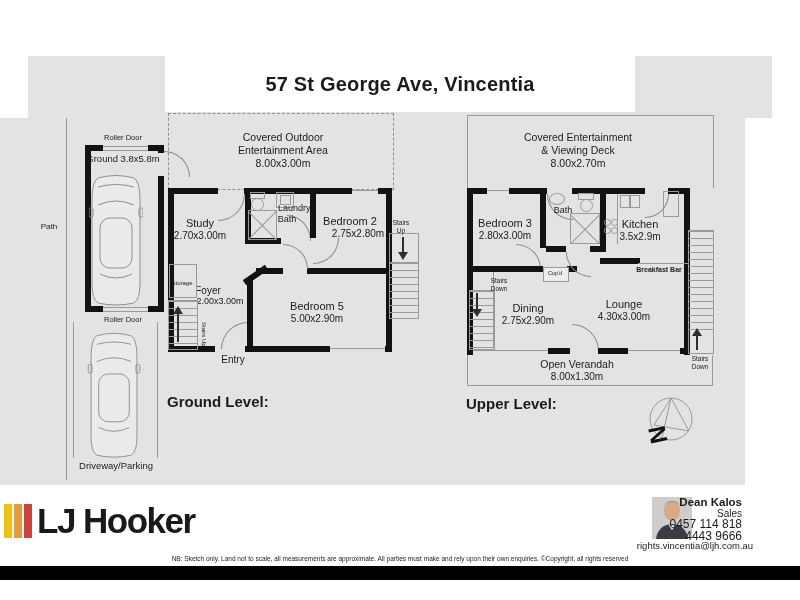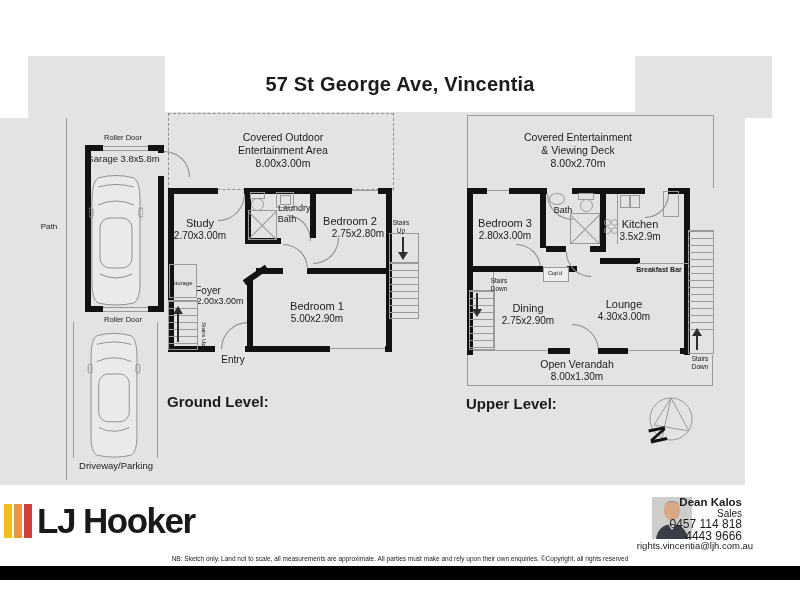--- a/index.html
+++ b/index.html
@@ -69,21 +69,21 @@
     <div class="p wall" style="left:85px;top:145px;width:6px;height:167px;"></div>
     <div class="p wall" style="left:158px;top:145px;width:6px;height:8px;"></div>
     <div class="p wall" style="left:158px;top:176px;width:6px;height:136px;"></div>
     <div class="p arc arc-tr" style="left:164px;top:151px;width:25px;height:25px;"></div>
     <div class="p wall" style="left:85px;top:306px;width:18px;height:6px;"></div>
     <div class="p wall" style="left:148px;top:306px;width:16px;height:6px;"></div>
     <div class="p tline" style="left:103px;top:307px;width:45px;height:1px;"></div>
     <div class="p tline" style="left:103px;top:311px;width:45px;height:1px;"></div>
     <div class="p lbl f75" style="left:85px;top:134px;width:76px;height:10px;">Roller Door</div>
     <div class="p lbl f75" style="left:85px;top:316px;width:76px;height:10px;">Roller Door</div>
-    <div class="p lbl f95" style="left:78px;top:153px;width:90px;height:11px;">Garage 3.8x5.8m</div>
+    <div class="p lbl f95" style="left:78px;top:153px;width:90px;height:11px;">Ground 3.8x5.8m</div>
 
     
     <svg class="p" style="left:89px;top:172px;" width="54" height="136" viewBox="0 0 54 136">
       <path d="M9,6 Q27,1 45,6 Q51,10 51,28 L51,112 Q51,127 45,131 Q27,135 9,131 Q3,127 3,112 L3,28 Q3,10 9,6 Z" fill="#eaeaea" stroke="#8f8f8f" stroke-width="1"></path>
       <path d="M9,15 Q27,10 45,15" fill="none" stroke="#8f8f8f" stroke-width="1"></path>
       <path d="M9,33 Q27,25 45,33" fill="none" stroke="#8f8f8f" stroke-width="1"></path>
       <rect x="11" y="46" width="32" height="50" rx="10" fill="none" stroke="#8f8f8f" stroke-width="1"></rect>
       <path d="M11,102 Q27,110 43,102" fill="none" stroke="#8f8f8f" stroke-width="1"></path>
       <rect x="0" y="36" width="4" height="9" rx="1.5" fill="none" stroke="#8f8f8f" stroke-width="1"></rect>
       <rect x="50" y="36" width="4" height="9" rx="1.5" fill="none" stroke="#8f8f8f" stroke-width="1"></rect>
@@ -128,21 +128,21 @@
     <div class="p tbox" style="left:280px;top:195px;width:9px;height:8px;"></div>
     <div class="p xbox" style="left:248px;top:210px;width:27px;height:28px;"></div>
     <div class="p lbl f9" style="left:278px;top:203px;width:32px;height:10px;">Laundry</div>
     <div class="p lbl f9" style="left:272px;top:214px;width:30px;height:10px;">Bath</div>
 
     
     <div class="p lbl f11" style="left:165px;top:217px;width:70px;height:12px;">Study</div>
     <div class="p lbl f10" style="left:165px;top:230px;width:70px;height:12px;">2.70x3.00m</div>
     <div class="p lbl f11" style="left:305px;top:215px;width:90px;height:12px;">Bedroom 2</div>
     <div class="p lbl f10" style="left:313px;top:228px;width:90px;height:12px;">2.75x2.80m</div>
-    <div class="p lbl f11" style="left:272px;top:300px;width:90px;height:12px;">Bedroom 1</div>
+    <div class="p lbl f11" style="left:272px;top:300px;width:90px;height:12px;">Bedroom 5</div>
     <div class="p lbl f10" style="left:272px;top:313px;width:90px;height:12px;">5.00x2.90m</div>
     <div class="p lbl f10" style="left:184px;top:285px;width:48px;height:11px;">Foyer</div>
     <div class="p lbl f9" style="left:190px;top:296px;width:60px;height:10px;">2.00x3.00m</div>
     <div class="p lbl f10" style="left:208px;top:354px;width:50px;height:11px;">Entry</div>
 
     
     <div class="p tbox" style="left:169px;top:264px;width:26px;height:32px;"></div>
     <div class="p lbl f6" style="left:168px;top:280px;width:28px;height:8px;">Storage</div>
     <div class="p treads" style="left:168px;top:300px;width:28px;height:48px;"></div>
     <div class="p arrow up" style="left:173px;top:306px;width:10px;height:36px;"></div>

